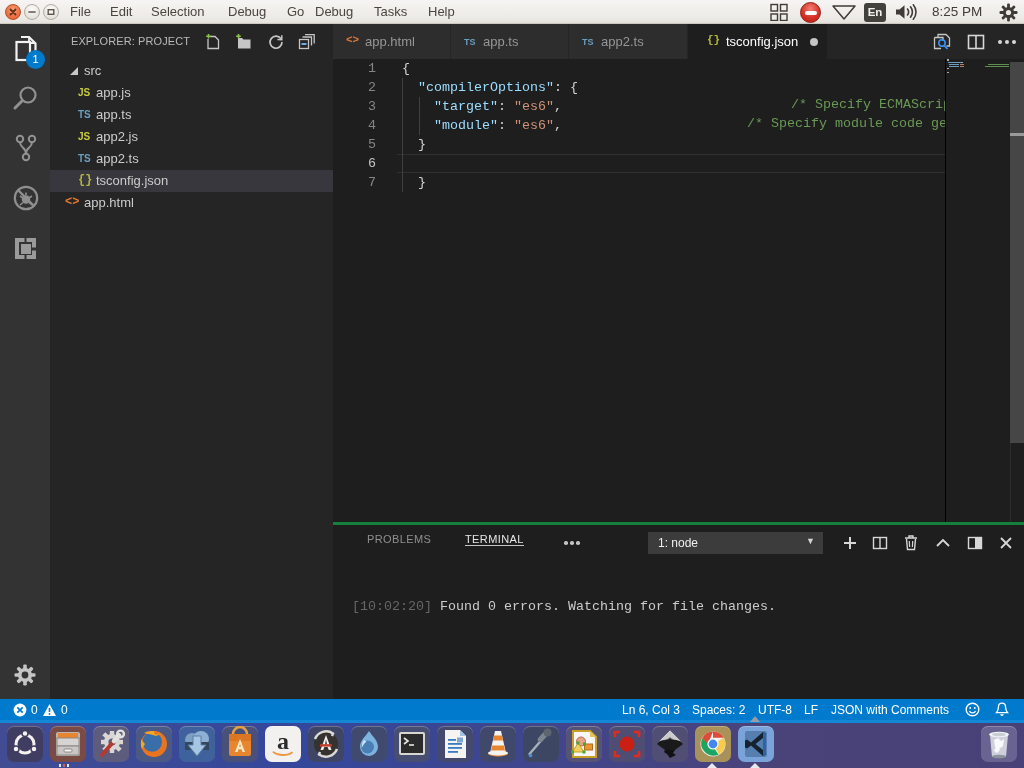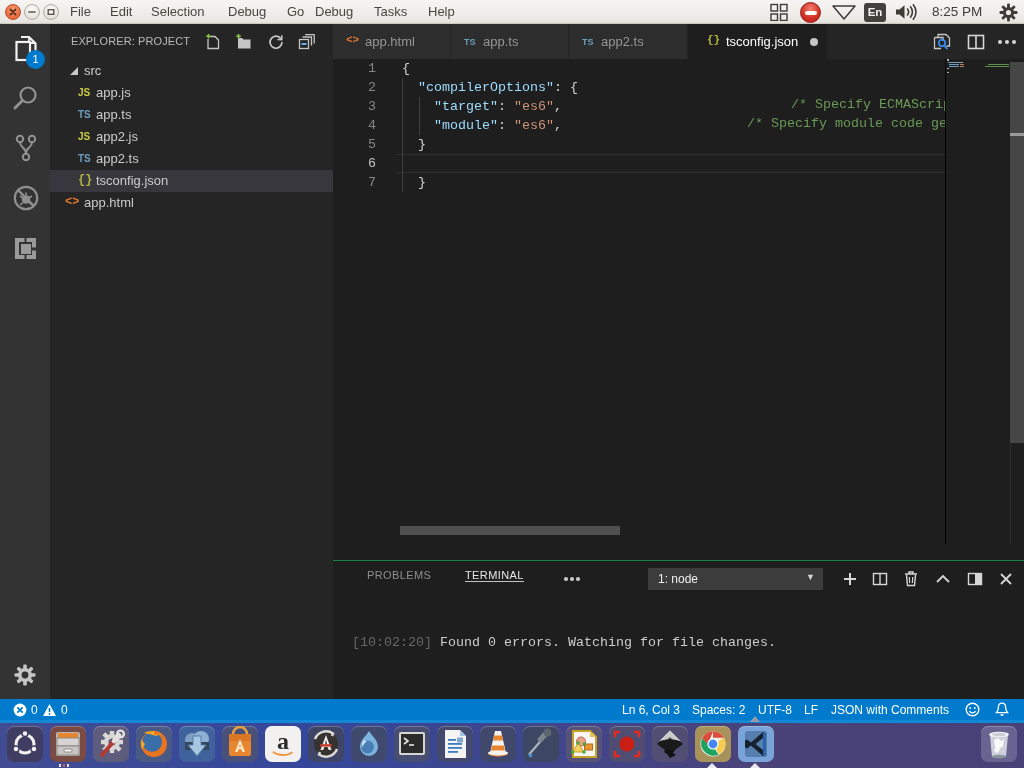--- a/index.html
+++ b/index.html
@@ -20,22 +20,22 @@
 .tab { position:absolute; top:0; height:35px; font-size:13px; color:#969696;
   background:#2d2d2d; border-right:1px solid #252526; }
 .tab .lbl { position:absolute; top:10px; left:32px; }
 .tree { font-size:13px; color:#cccccc; line-height:22px; }
 .ficon { font-family:"Liberation Sans",sans-serif; font-weight:bold; font-size:9px; }
 #editor { position:absolute; left:333px; top:59px; width:691px; height:485px; background:#1e1e1e; overflow:hidden; }
 .lnum { position:absolute; left:0; width:43px; text-align:right; font-family:"Liberation Mono",monospace;
   font-size:13.33px; line-height:19px; color:#858585; }
 .cline { position:absolute; left:69px; font-family:"Liberation Mono",monospace;
   font-size:13.33px; line-height:19px; color:#d4d4d4; white-space:pre; }
-#panel { position:absolute; left:333px; top:560px; width:691px; height:154px; background:#1e1e1e;
-  border-top:1px solid #15803d; }
+#panel { position:absolute; left:333px; top:522px; width:691px; height:154px; background:#1e1e1e;
+  border-top:3px solid #15803d; }
 .ptab { position:absolute; top:8px; font-size:11px; letter-spacing:0.4px; }
 .term { position:absolute; font-family:"Liberation Mono",monospace; font-size:13.33px; color:#cccccc; white-space:pre; }
 #statusbar { position:absolute; left:0; top:699px; width:1024px; height:21px; background:#007acc;
   color:#ffffff; font-size:12px; }
 .sbitem { position:absolute; top:3px; line-height:16px; }
 
 #dock { position:absolute; left:0; top:720px; width:1024px; height:48px;
   background:linear-gradient(90deg,#414c93 0%, #35479b 30%, #41458b 55%, #4a4378 75%, #474178 100%); }
 #dock::before { content:""; position:absolute; left:0; top:0; width:1024px; height:3px; background:#1388d6; }
 .tile { position:absolute; top:6px; width:36px; height:36px; border-radius:7px;

